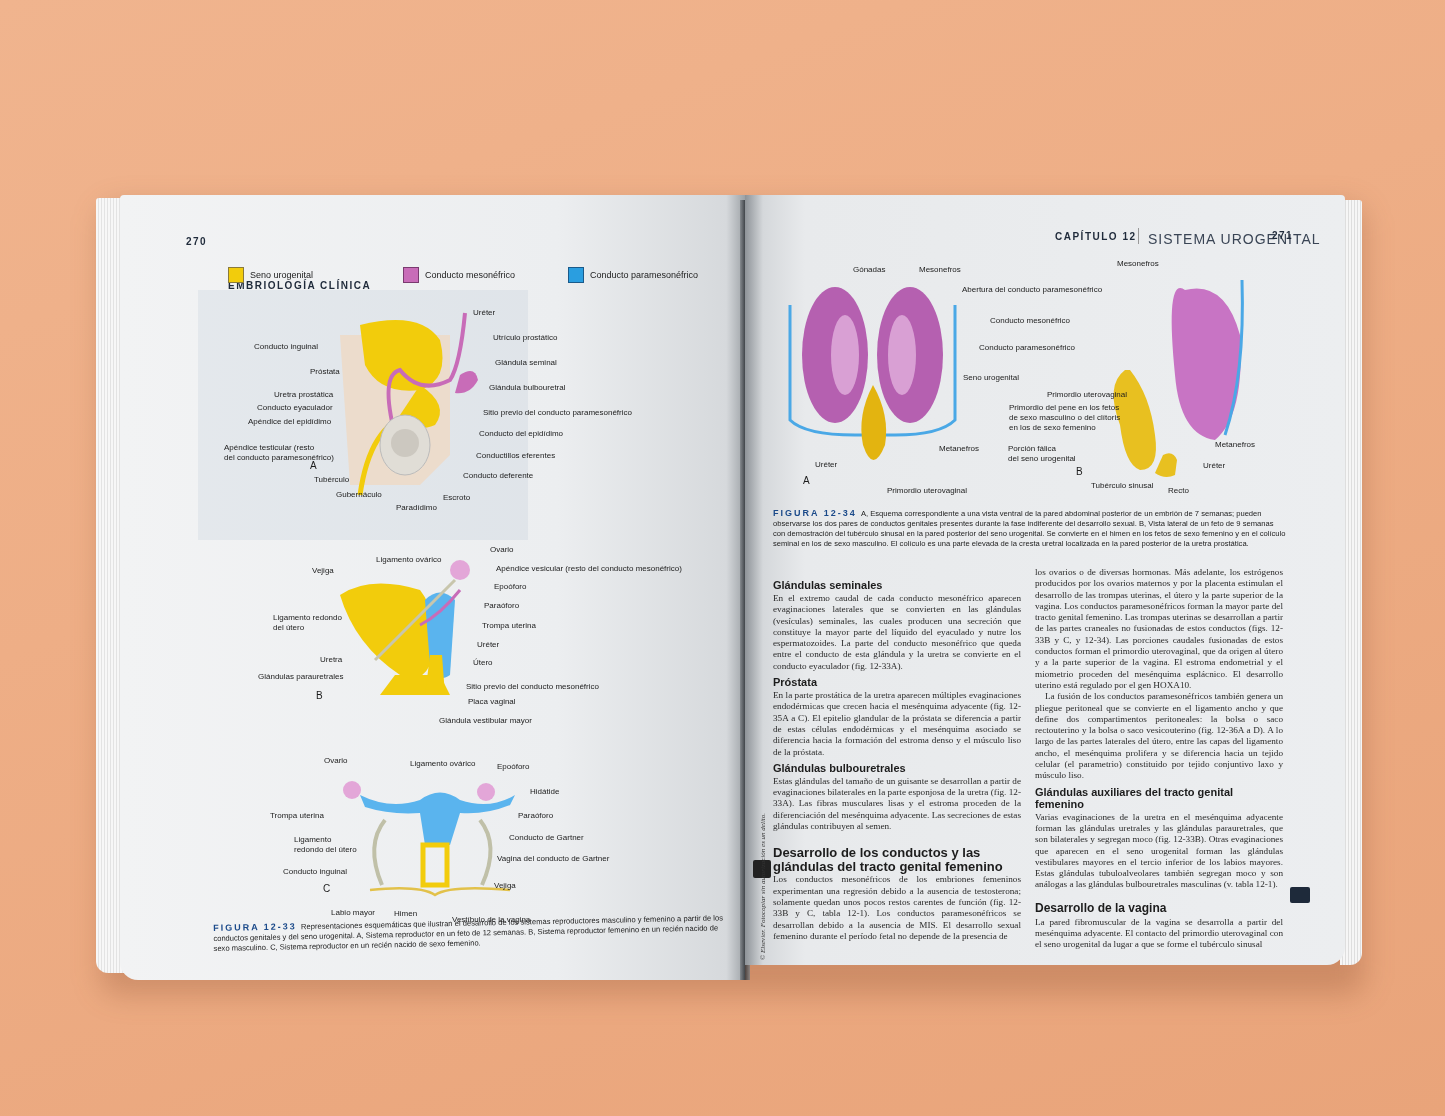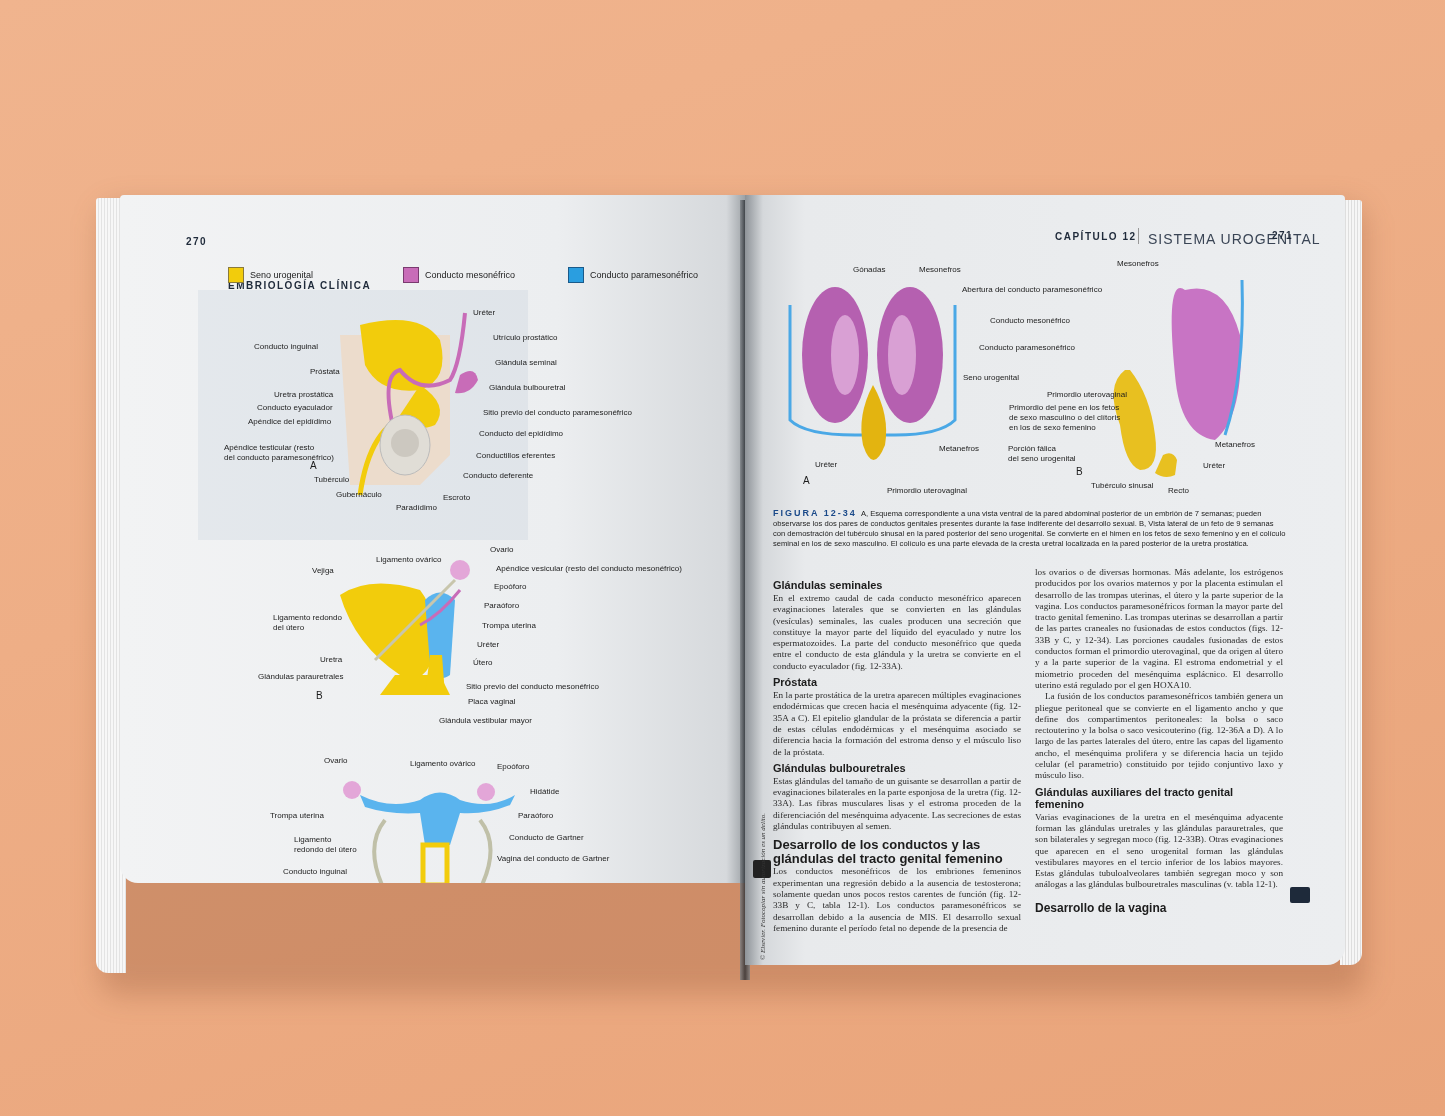--- a/index.html
+++ b/index.html
@@ -2,21 +2,21 @@
 <html><head>
 <meta charset="utf-8">
 <style>
   html,body{margin:0;padding:0;}
   body{width:1445px;height:1116px;position:relative;overflow:hidden;
     background:linear-gradient(160deg,#f0b48e 0%,#eeae86 40%,#e9a47a 100%);
     font-family:"Liberation Sans",sans-serif;color:#222;}
   .book-shadow{position:absolute;left:100px;top:205px;width:1265px;height:790px;
     background:rgba(120,60,30,0.25);filter:blur(14px);border-radius:20px;}
   .page{position:absolute;background:#eef0f2;overflow:hidden;}
-  .page-left{left:120px;top:195px;width:625px;height:688px;
+  .page-left{left:120px;top:195px;width:625px;height:785px;
     background:linear-gradient(90deg,#f2f3f4 0%,#eceef0 70%,#d6d9dc 97%,#9da2a6 100%);
     border-radius:4px 0 0 18px;}
   .page-right{left:745px;top:195px;width:600px;height:770px;
     background:linear-gradient(90deg,#8e9398 0%,#d5d8db 3%,#e8eaec 10%,#eceef0 100%);
     border-radius:0 4px 18px 0;}
   .edge-left{position:absolute;left:96px;top:198px;width:30px;height:775px;
     background:repeating-linear-gradient(90deg,#f7f7f7 0 2px,#e3e3e3 2px 3px);border-radius:3px 0 0 12px;}
   .edge-right{position:absolute;left:1340px;top:200px;width:22px;height:765px;
     background:repeating-linear-gradient(90deg,#f6f6f6 0 2px,#dedede 2px 3px);border-radius:0 3px 12px 0;}
   .spine{position:absolute;left:740px;top:200px;width:10px;height:780px;
@@ -195,28 +195,29 @@
     <span class="fig-label">FIGURA 12-34</span>&nbsp;&nbsp;<span>A, Esquema correspondiente a una vista ventral de la pared abdominal posterior de un embrión de 7 semanas; pueden observarse los dos pares de conductos genitales presentes durante la fase indiferente del desarrollo sexual. B, Vista lateral de un feto de 9 semanas con demostración del tubérculo sinusal en la pared posterior del seno urogenital. Se convierte en el himen en los fetos de sexo femenino y en el colículo seminal en los de sexo masculino. El colículo es una parte elevada de la cresta uretral localizada en la pared posterior de la uretra prostática.</span>
   </div>
 
   <div class="abs" style="left:28px;top:380px;width:248px;">
     <div class="h3">Glándulas seminales</div>
     <div class="body">En el extremo caudal de cada conducto mesonéfrico aparecen evaginaciones laterales que se convierten en las glándulas (vesículas) seminales, las cuales producen una secreción que constituye la mayor parte del líquido del eyaculado y nutre los espermatozoides. La parte del conducto mesonéfrico que queda entre el conducto de esta glándula y la uretra se convierte en el conducto eyaculador (fig. 12-33A).</div>
     <div class="h3">Próstata</div>
     <div class="body">En la parte prostática de la uretra aparecen múltiples evaginaciones endodérmicas que crecen hacia el mesénquima adyacente (fig. 12-35A a C). El epitelio glandular de la próstata se diferencia a partir de estas células endodérmicas y el mesénquima asociado se diferencia hacia la formación del estroma denso y el músculo liso de la próstata.</div>
     <div class="h3">Glándulas bulbouretrales</div>
     <div class="body">Estas glándulas del tamaño de un guisante se desarrollan a partir de evaginaciones bilaterales en la parte esponjosa de la uretra (fig. 12-33A). Las fibras musculares lisas y el estroma proceden de la diferenciación del mesénquima adyacente. Las secreciones de estas glándulas contribuyen al semen.</div>
-    <div class="h2" style="margin-top:6px">Desarrollo de los conductos y las glándulas del tracto genital femenino</div>
+    <div class="h2" style="margin-top:14px">Desarrollo de los conductos y las glándulas del tracto genital femenino</div>
     <div class="body">Los conductos mesonéfricos de los embriones femeninos experimentan una regresión debido a la ausencia de testosterona; solamente quedan unos pocos restos carentes de función (fig. 12-33B y C, tabla 12-1). Los conductos paramesonéfricos se desarrollan debido a la ausencia de MIS. El desarrollo sexual femenino durante el período fetal no depende de la presencia de</div>
   </div>
 
   <div class="abs" style="left:290px;top:372px;width:248px;">
     <div class="body">los ovarios o de diversas hormonas. Más adelante, los estrógenos producidos por los ovarios maternos y por la placenta estimulan el desarrollo de las trompas uterinas, el útero y la parte superior de la vagina. Los conductos paramesonéfricos forman la mayor parte del tracto genital femenino. Las trompas uterinas se desarrollan a partir de las partes craneales no fusionadas de estos conductos (figs. 12-33B y C, y 12-34). Las porciones caudales fusionadas de estos conductos forman el primordio uterovaginal, que da origen al útero y a la parte superior de la vagina. El estroma endometrial y el miometrio proceden del mesénquima esplácnico. El desarrollo uterino está regulado por el gen HOXA10.</div>
     <div class="body" style="text-indent:10px">La fusión de los conductos paramesonéfricos también genera un pliegue peritoneal que se convierte en el ligamento ancho y que define dos compartimentos peritoneales: la bolsa o saco rectouterino y la bolsa o saco vesicouterino (fig. 12-36A a D). A lo largo de las partes laterales del útero, entre las capas del ligamento ancho, el mesénquima prolifera y se diferencia hacia un tejido celular (el parametrio) constituido por tejido conjuntivo laxo y músculo liso.</div>
     <div class="h3">Glándulas auxiliares del tracto genital femenino</div>
     <div class="body">Varias evaginaciones de la uretra en el mesénquima adyacente forman las glándulas uretrales y las glándulas parauretrales, que son bilaterales y segregan moco (fig. 12-33B). Otras evaginaciones que aparecen en el seno urogenital forman las glándulas vestibulares mayores en el tercio inferior de los labios mayores. Estas glándulas tubuloalveolares también segregan moco y son análogas a las glándulas bulbouretrales masculinas (v. tabla 12-1).</div>
     <div class="h3" style="font-size:12px;margin-top:10px">Desarrollo de la vagina</div>
+    <div class="body">La pared fibromuscular de la vagina se desarrolla a partir del mesénquima adyacente. El contacto del primordio uterovaginal con el seno urogenital da lugar a que se forme el tubérculo sinusal</div>
   </div>
 
   <div class="abs" style="left:8px;top:665px;width:18px;height:18px;background:#222;border-radius:2px"></div>
   <div class="abs" style="left:545px;top:692px;width:20px;height:16px;background:#1e2a3a;border-radius:2px"></div>
   <div class="abs copyright" style="left:14px;top:765px;">© Elsevier. Fotocopiar sin autorización es un delito.</div>
 </div>
 
 </body></html>

